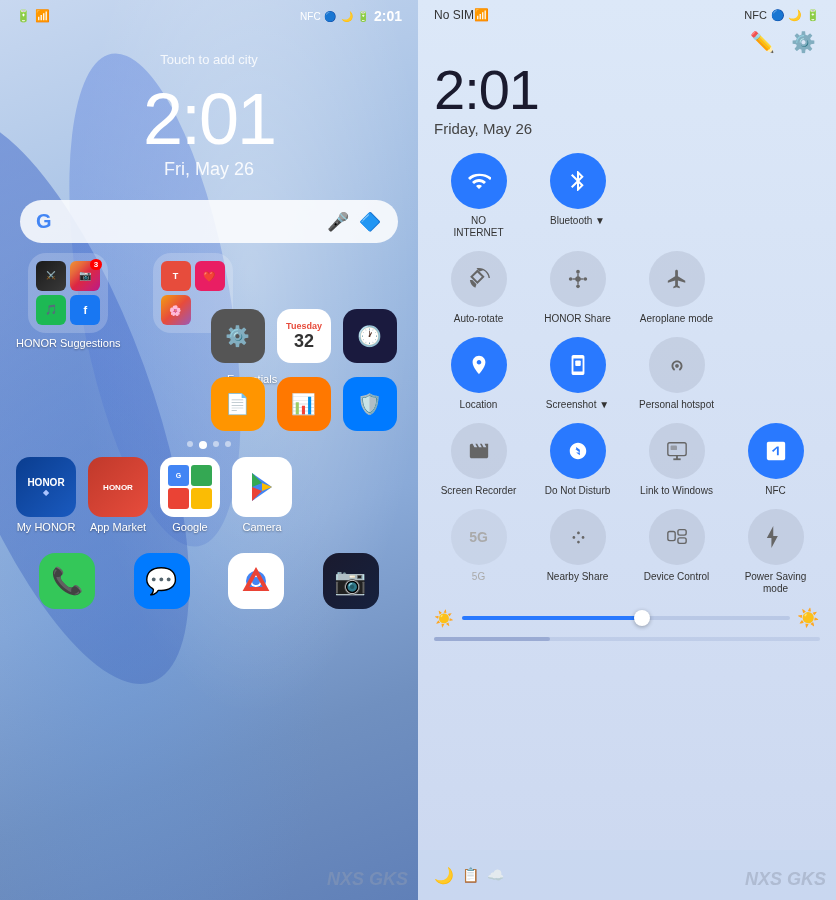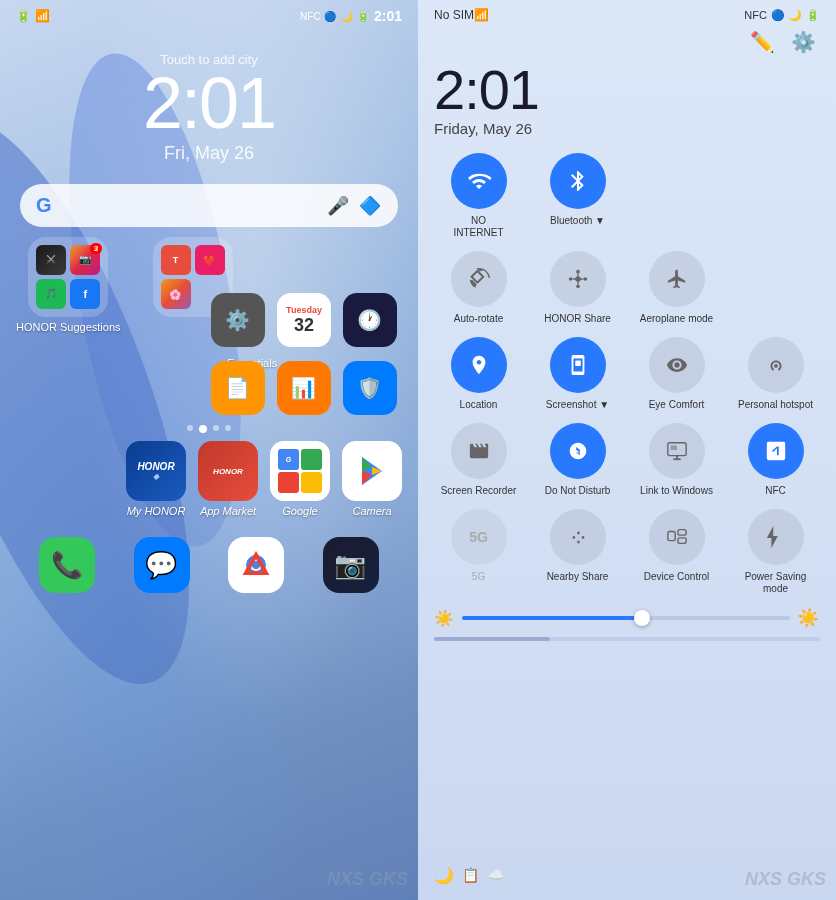--- a/index.html
+++ b/index.html
@@ -67,21 +67,21 @@
     .left-clock-area {
       position: relative;
       z-index: 10;
       text-align: center;
       padding-top: 20px;
       color: white;
     }
     .touch-to-add {
       font-size: 13px;
       opacity: 0.85;
-      margin-bottom: 0;
+      margin-bottom: 16px;
     }
     .main-clock {
       font-size: 72px;
       font-weight: 300;
       line-height: 1;
       letter-spacing: -2px;
     }
     .main-date {
       font-size: 18px;
       margin-top: 4px;
@@ -472,21 +472,21 @@
       </div>
     </div>
 
     <div class="dots-indicator" style="margin-top:8px;">
       <div class="dot"></div>
       <div class="dot active"></div>
       <div class="dot"></div>
       <div class="dot"></div>
     </div>
 
-    <div class="apps-row" style="justify-content:flex-end;margin-top:4px;font-style:italic;">
+    <div class="apps-row" style="justify-content:flex-start;margin-top:4px;">
       <div class="app-icon">
         <div style="width:60px;height:60px;border-radius:14px;background:linear-gradient(135deg,#0a3d8f,#1a5abf);display:flex;align-items:center;justify-content:center;flex-direction:column;">
           <span style="font-size:10px;color:white;font-weight:bold;">HONOR</span>
           <span style="font-size:8px;color:#aac4ff;">◆</span>
         </div>
         <span class="app-label">My HONOR</span>
       </div>
       <div class="app-icon">
         <div style="width:60px;height:60px;border-radius:14px;background:linear-gradient(135deg,#c0392b,#e74c3c);display:flex;align-items:center;justify-content:center;flex-direction:column;gap:2px;">
           <span style="font-size:8px;color:white;font-weight:bold;">HONOR</span>
@@ -638,28 +638,20 @@
           <svg width="22" height="22" viewBox="0 0 24 24" fill="white">
             <path d="M17 1.01L7 1c-1.1 0-2 .9-2 2v18c0 1.1.9 2 2 2h10c1.1 0 2-.9 2-2V3c0-1.1-.9-1.99-2-1.99zM17 19H7V5h10v14z"></path>
             <rect x="9" y="7" width="6" height="6" rx="1" fill="white"></rect>
           </svg>
         </div>
         <div class="tile-label">Screenshot ▼</div>
       </div>
       <div class="tile">
         <div class="tile-btn inactive">
           <svg width="22" height="22" viewBox="0 0 24 24" fill="#666">
-            <path d="M12 4.5C7 4.5 2.73 7.61 1 12c1.73 4.39 6 7.5 11 7.5s9.27-3.11 11-7.5c-1.73-4.39-6-7.5-11-7.5zM12 17c-2.76 0-5-2.24-5-5s2.24-5 5-5 5 2.24 5 5-2.24 5-5 5zm0-8c-1.66 0-3 1.34-3 3s1.34 3 3 3 3-1.34 3-3-1.34-3-3-3z"></path>
-          </svg>
-        </div>
-        <div class="tile-label">Eye Comfort</div>
-      </div>
-      <div class="tile">
-        <div class="tile-btn inactive">
-          <svg width="22" height="22" viewBox="0 0 24 24" fill="#666">
             <path d="M12 11c-1.1 0-2 .9-2 2s.9 2 2 2 2-.9 2-2-.9-2-2-2zm6 2c0-3.31-2.69-6-6-6s-6 2.69-6 6c0 2.22 1.21 4.15 3 5.19l1-1.74C8.81 15.57 8 13.87 8 13c0-2.21 1.79-4 4-4s4 1.79 4 4c0 .87-.81 2.57-2 3.45l1 1.74c1.79-1.04 3-2.97 3-5.19z"></path>
           </svg>
         </div>
         <div class="tile-label">Personal hotspot</div>
       </div>
     </div>
 
     <div class="quick-tiles-grid">
       <div class="tile">
         <div class="tile-btn inactive">

